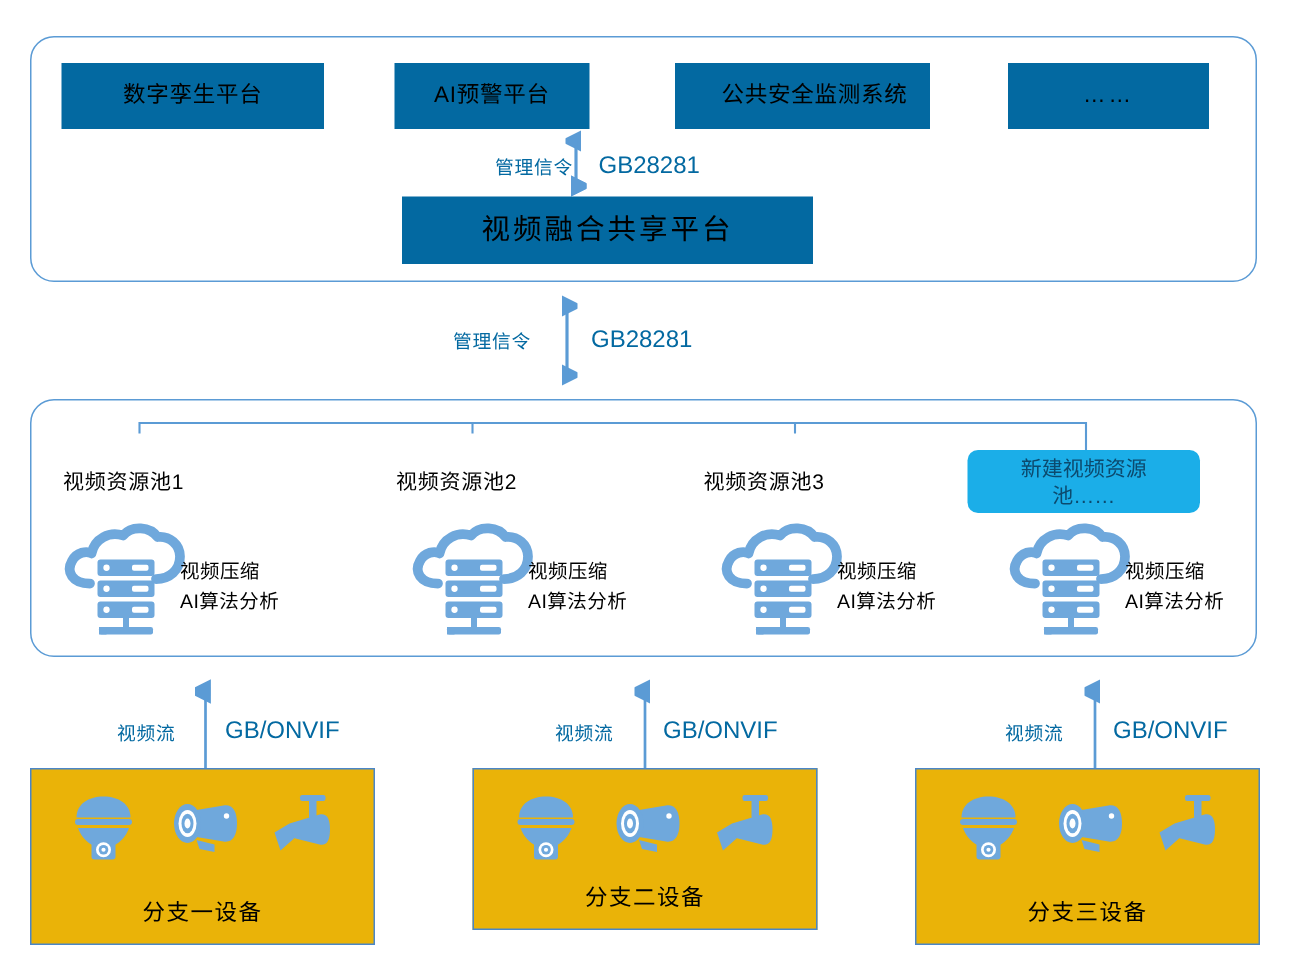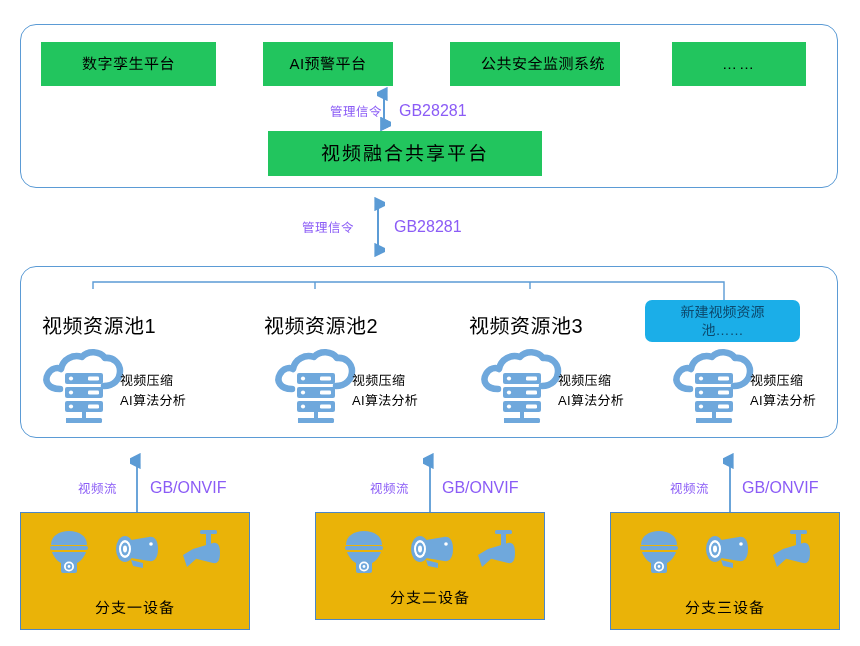--- a/index.html
+++ b/index.html
@@ -28,21 +28,21 @@
     border-radius: 16px;
     background: #ffffff;
     box-sizing: border-box;
   }
   #top-panel  { left: 20px;  top: 24px;  width: 818px; height: 164px; }
   #pool-panel { left: 20px;  top: 266px; width: 818px; height: 172px; }
 
   
   .blue-box {
     position: absolute;
-    background: #22c55e;
+    background: #0369a1;
     color: #000000;
     display: flex;
     align-items: center;
     justify-content: center;
     text-align: center;
     font-size: 15px;
     line-height: 1.25;
     box-sizing: border-box;
     letter-spacing: .5px;
   }
@@ -55,33 +55,33 @@
   #fusion-box {
     left: 268px; top: 131px; width: 274px; height: 45px;
     font-size: 19px;
     letter-spacing: 2px;
   }
 
   
   .link-label {
     position: absolute;
     font-size: 12.5px;
-    color: #8b5cf6;
+    color: #0369a1;
     white-space: nowrap;
   }
   .link-label.cn { letter-spacing: .5px; }
   .link-label.en { font-family: Liberation Sans, sans-serif; font-size: 16px; }
 
   
   .arrow-svg { position: absolute; }
 
   
   .pool-title {
     position: absolute;
-    font-size: 20px;
+    font-size: 14px;
     color: #000000;
     white-space: nowrap;
     letter-spacing: .5px;
   }
   .pool-title-new {
     position: absolute;
     background: #1BAEE8;
     color: #0c4a6e;
     border-radius: 7px;
     font-size: 14px;

